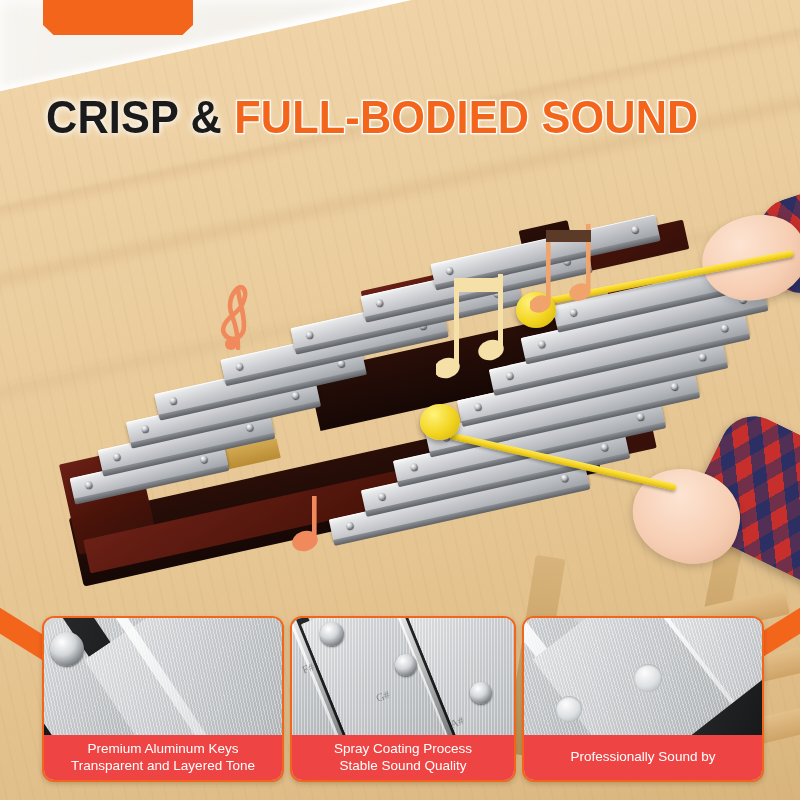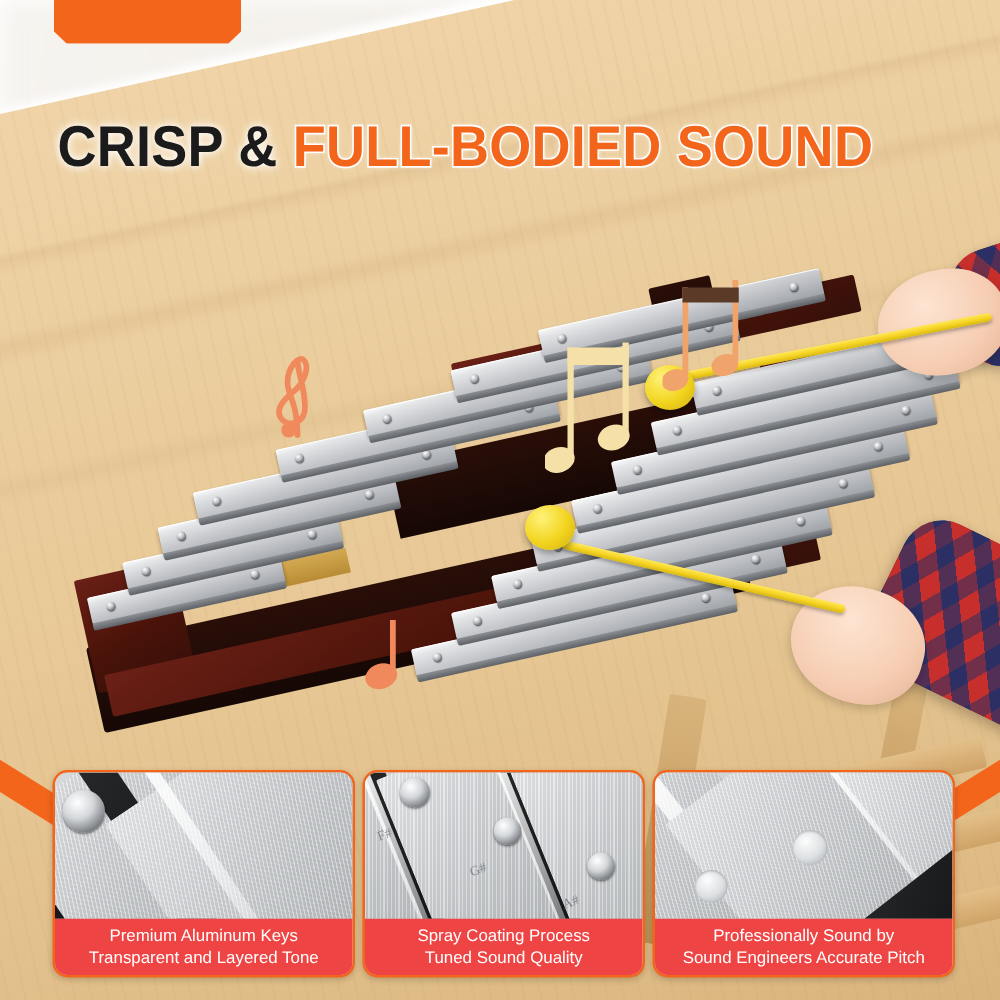--- a/index.html
+++ b/index.html
@@ -344,34 +344,33 @@
       <div class="shine" style="left:136px;top:-26px;width:7px;height:200px;transform:rotate(-22deg);"></div>
       <div class="screw" style="left:28px;top:4px;width:24px;height:24px;"></div>
       <div class="screw" style="left:103px;top:36px;width:22px;height:22px;"></div>
       <div class="screw" style="left:178px;top:64px;width:22px;height:22px;"></div>
       <div class="stamp" style="left:10px;top:44px;transform:rotate(-20deg);">F#</div>
       <div class="stamp" style="left:84px;top:72px;transform:rotate(-20deg);">G#</div>
       <div class="stamp" style="left:158px;top:98px;transform:rotate(-20deg);">A#</div>
     </div>
     <div class="cap">
       <span>Spray Coating Process</span>
-      <span>Tuned Sound Quality</span>
+      <span>Stable Sound Quality</span>
     </div>
   </div>
 
   <div class="panel" style="left:522px;width:238px;">
     <div class="shot">
       <div class="alu" style="left:-50px;top:-20px;width:150px;height:220px;transform:rotate(-38deg);"></div>
       <div class="shine" style="left:46px;top:-30px;width:14px;height:220px;transform:rotate(-38deg);"></div>
       <div class="alu" style="left:58px;top:-34px;width:170px;height:220px;transform:rotate(-38deg);"></div>
       <div class="shine" style="left:196px;top:-40px;width:12px;height:220px;transform:rotate(-38deg);"></div>
       <div class="alu" style="left:206px;top:-44px;width:70px;height:220px;transform:rotate(-38deg);"></div>
       <div class="dark-gap" style="left:146px;top:86px;width:150px;height:80px;transform:rotate(-38deg);"></div>
       <div class="dimple" style="left:32px;top:78px;width:26px;height:26px;"></div>
       <div class="dimple" style="left:110px;top:46px;width:28px;height:28px;"></div>
     </div>
     <div class="cap">
       <span>Professionally Sound by</span>
-      <span>Sound Engineers Accurate Pitch</span>
     </div>
   </div>
 
 </div>
 
 </body></html>

